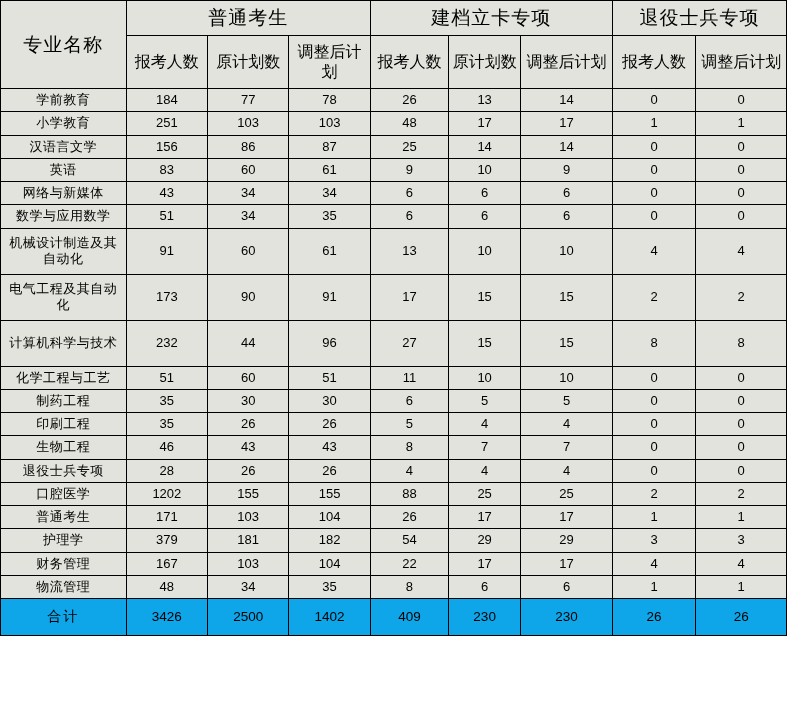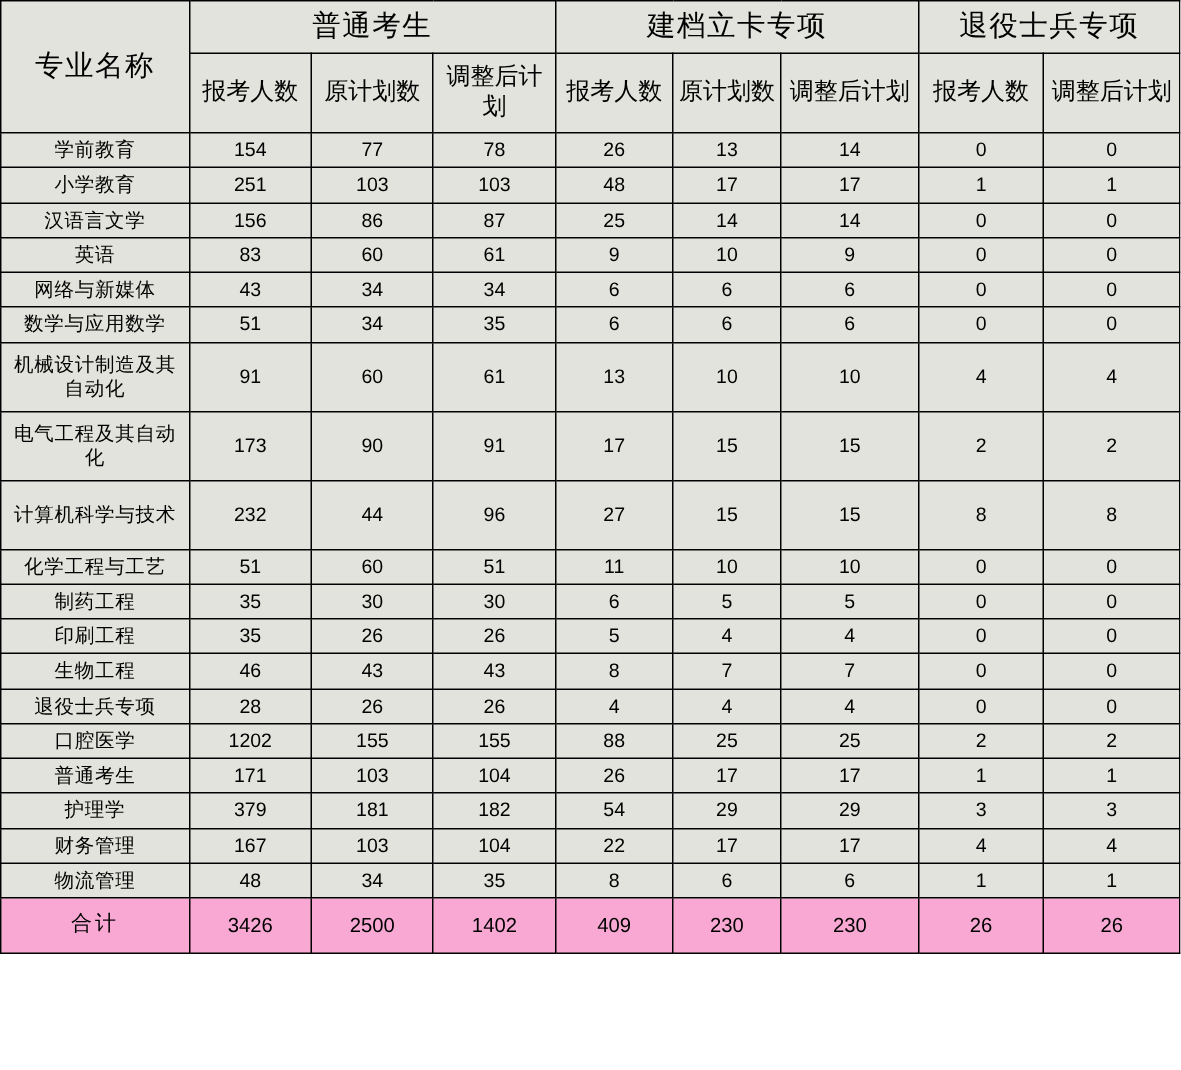--- a/index.html
+++ b/index.html
@@ -49,28 +49,27 @@
     background: #e3e3dd;
     font-size: 14.5px;
     letter-spacing: 1px;
   }
   td.major {
     background: #e3e3dd;
     font-size: 12.5px;
     letter-spacing: 0.5px;
     padding-left: 4px;
     padding-right: 4px;
-    font-family: Liberation Serif, serif;
   }
   td.num {
     background: #e3e3dd;
     font-size: 13.5px;
   }
   tr.total td {
-    background: #f9a8d4;
+    background: #0ea5e9;
     font-size: 13.5px;
     height: 30px;
   }
   tr.total td.major {
     font-size: 14px;
     letter-spacing: 2px;
   }
   
   col.c0 { width: 122px; }
   col.c1 { width: 79px; }
@@ -113,21 +112,21 @@
         <th>报考人数</th>
         <th>原计划数</th>
         <th>调整后计划</th>
         <th>报考人数</th>
         <th>调整后计划</th>
       </tr>
     </thead>
     <tbody id="tbody">
         <tr>
           <td class="major">学前教育</td>
-          <td class="num">154</td>
+          <td class="num">184</td>
           <td class="num">77</td>
           <td class="num">78</td>
           <td class="num">26</td>
           <td class="num">13</td>
           <td class="num">14</td>
           <td class="num">0</td>
           <td class="num">0</td>
         </tr>
         <tr>
           <td class="major">小学教育</td>

